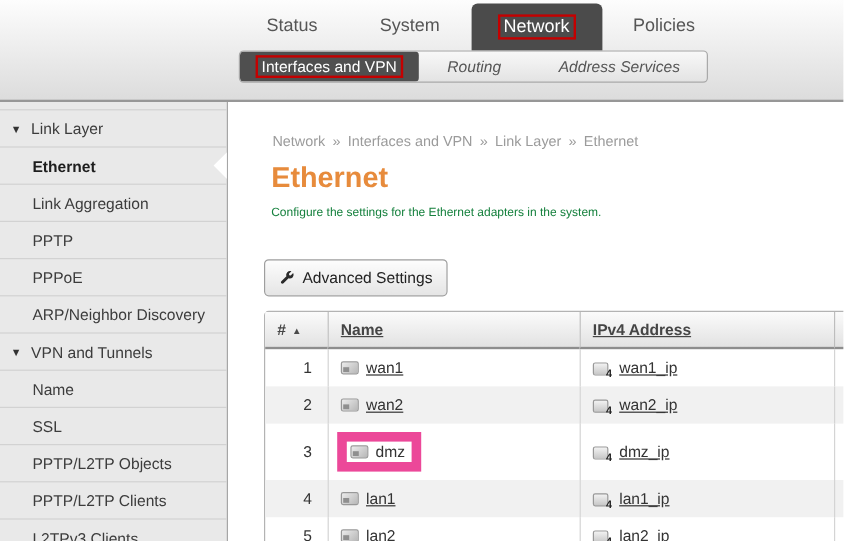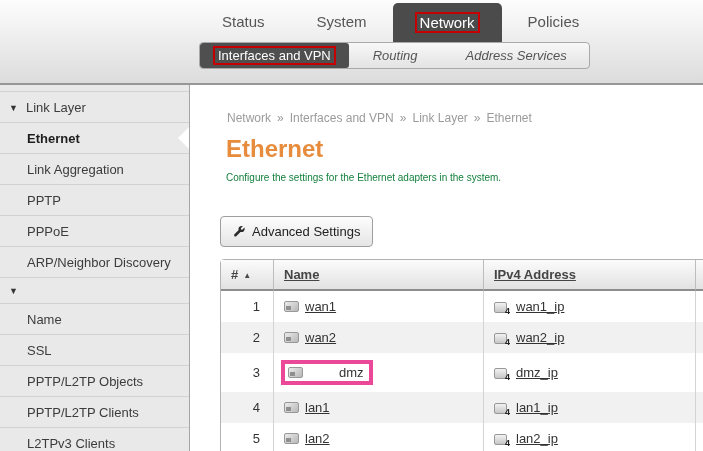--- a/index.html
+++ b/index.html
@@ -122,21 +122,21 @@
     background:linear-gradient(#f2f2f2,#c7c7c7);
     border:1px solid #989898; border-radius:2px;
     vertical-align:-2px; margin-right:9px;
   }
   .ipv4-icon .badge {
     position:absolute; right:-4px; bottom:-4px;
     font-size:9px; font-weight:bold; color:#222; font-style:normal; line-height:1;
   }
   .name-annotated {
     display:inline-flex; align-items:center;
-    border:4px solid #ec4899; padding:1px 5px 1px 3px; margin-left:-3px;gap:30px;
+    border:8px solid #ec4899; padding:1px 5px 1px 3px; margin-left:-3px;
   }
 </style>
 </head>
 <body>
 
 <div class="header">
   <nav class="topnav">
     <div class="nav-item">Status</div>
     <div class="nav-item">System</div>
     <div class="nav-item tab-active">
@@ -165,20 +165,21 @@
       <span>Link Layer</span>
     </div>
     <div class="side-item selected">Ethernet</div>
     <div class="side-item">Link Aggregation</div>
     <div class="side-item">PPTP</div>
     <div class="side-item">PPPoE</div>
     <div class="side-item">ARP/Neighbor Discovery</div>
 
     <div class="side-section-header">
       <span class="collapse-icon">▼</span>
+      <span>VPN and Tunnels</span>
     </div>
     <div class="side-item">Name</div>
     <div class="side-item">SSL</div>
     <div class="side-item">PPTP/L2TP Objects</div>
     <div class="side-item">PPTP/L2TP Clients</div>
     <div class="side-item">L2TPv3 Clients</div>
   </aside>
 
   <section class="content">
     <div class="breadcrumb">

